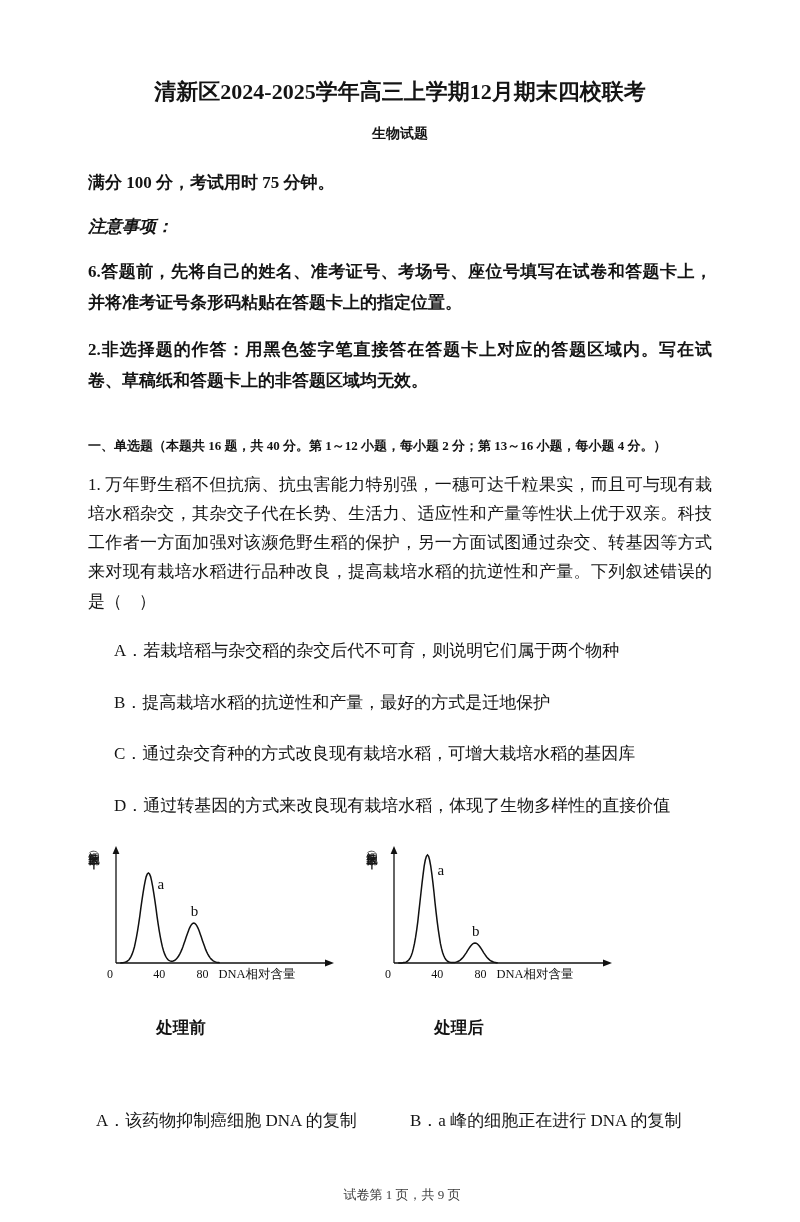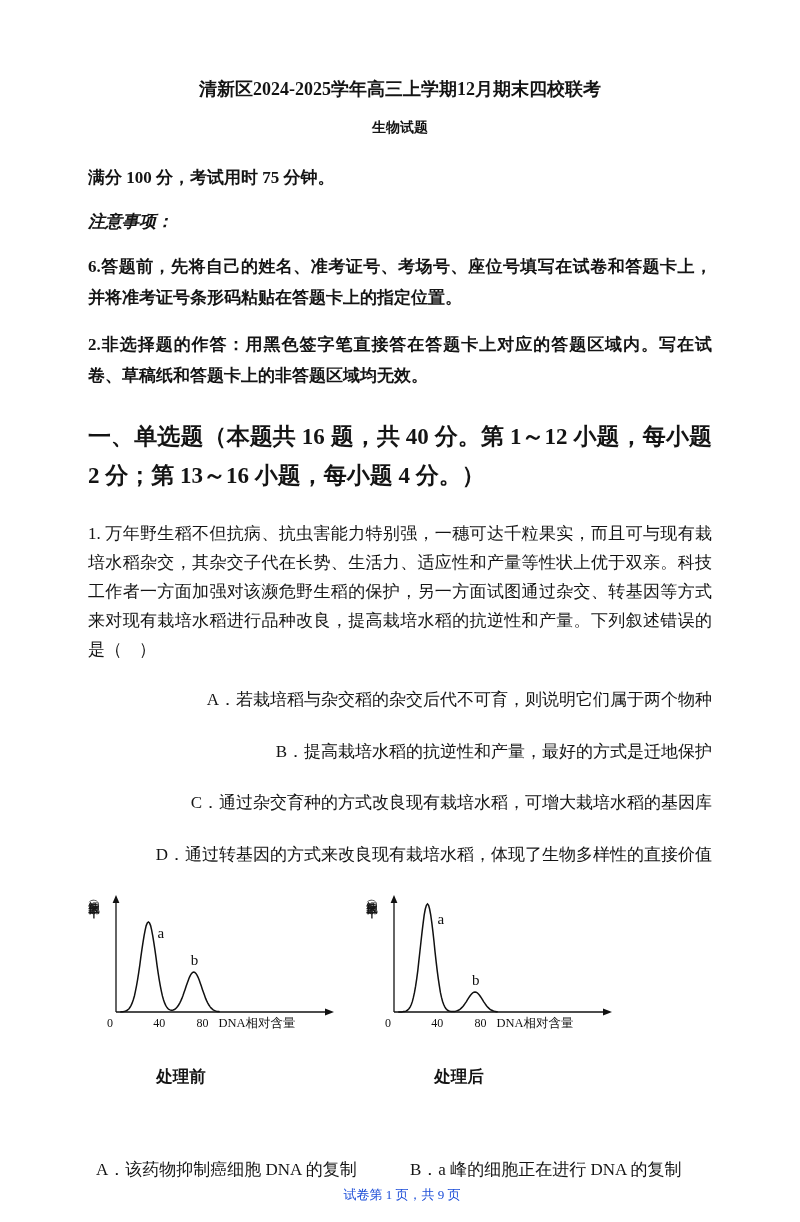--- a/index.html
+++ b/index.html
@@ -11,35 +11,35 @@
   .page {
     position: relative;
     width: 800px;
     height: 1222px;
     box-sizing: border-box;
     padding: 78px 88px 0 88px;
     background: #ffffff;
     overflow: hidden;
   }
   .title {
-    font-size: 18px;
+    font-size: 22px;
     font-weight: 700;
     text-align: center;
     line-height: 1.3;
   }
   .title2 { margin-top: 18px; font-size: 14px; }
   .txt { font-size: 17px; }
   .bold { font-weight: 700; }
   .info { margin-top: 26px; line-height: 1.6; }
   .notice-head { margin-top: 10px; line-height: 1.6; font-style: italic; }
   .notice { margin-top: 6px; line-height: 1.8; text-align: justify; }
-  .section { margin-top: 26px; line-height: 1.7; font-size: 23px; text-align: justify; }
+  .section { margin-top: 38px; line-height: 1.7; font-size: 13px; text-align: justify; }
   .stem { margin-top: 8px; line-height: 1.72; text-align: justify; }
   .stem2 { margin-top: 14px; }
-  .opts { margin-top: 18px; padding-left: 26px; text-align: right; }
+  .opts { margin-top: 18px; padding-left: 26px; }
   .opt { line-height: 2.05; }
   .charts { display: flex; gap: 26px; margin-top: 16px; }
   figure { margin: 0; }
   .plot { display: flex; align-items: flex-start; }
   .ylabel {
     writing-mode: vertical-rl;
     text-orientation: mixed;
     font-size: 11.5px;
     line-height: 1.05;
     letter-spacing: 1px;
@@ -64,21 +64,21 @@
     padding-left: 8px;
   }
   .opts2 .txt { line-height: 1.3; }
   .footer {
     position: absolute;
     left: 4px;
     right: 0;
     bottom: 18px;
     text-align: center;
     font-size: 13px;
-    color: #1d4ed8;
+    color: #404040;
   }
   svg text { font-family: "Liberation Serif", "DejaVu Serif", serif; }
 </style>
 </head>
 <body>
 
 <div class="page">
 
   <div class="title">清新区2024-2025学年高三上学期12月期末四校联考</div>
   <div class="title title2">生物试题</div>

